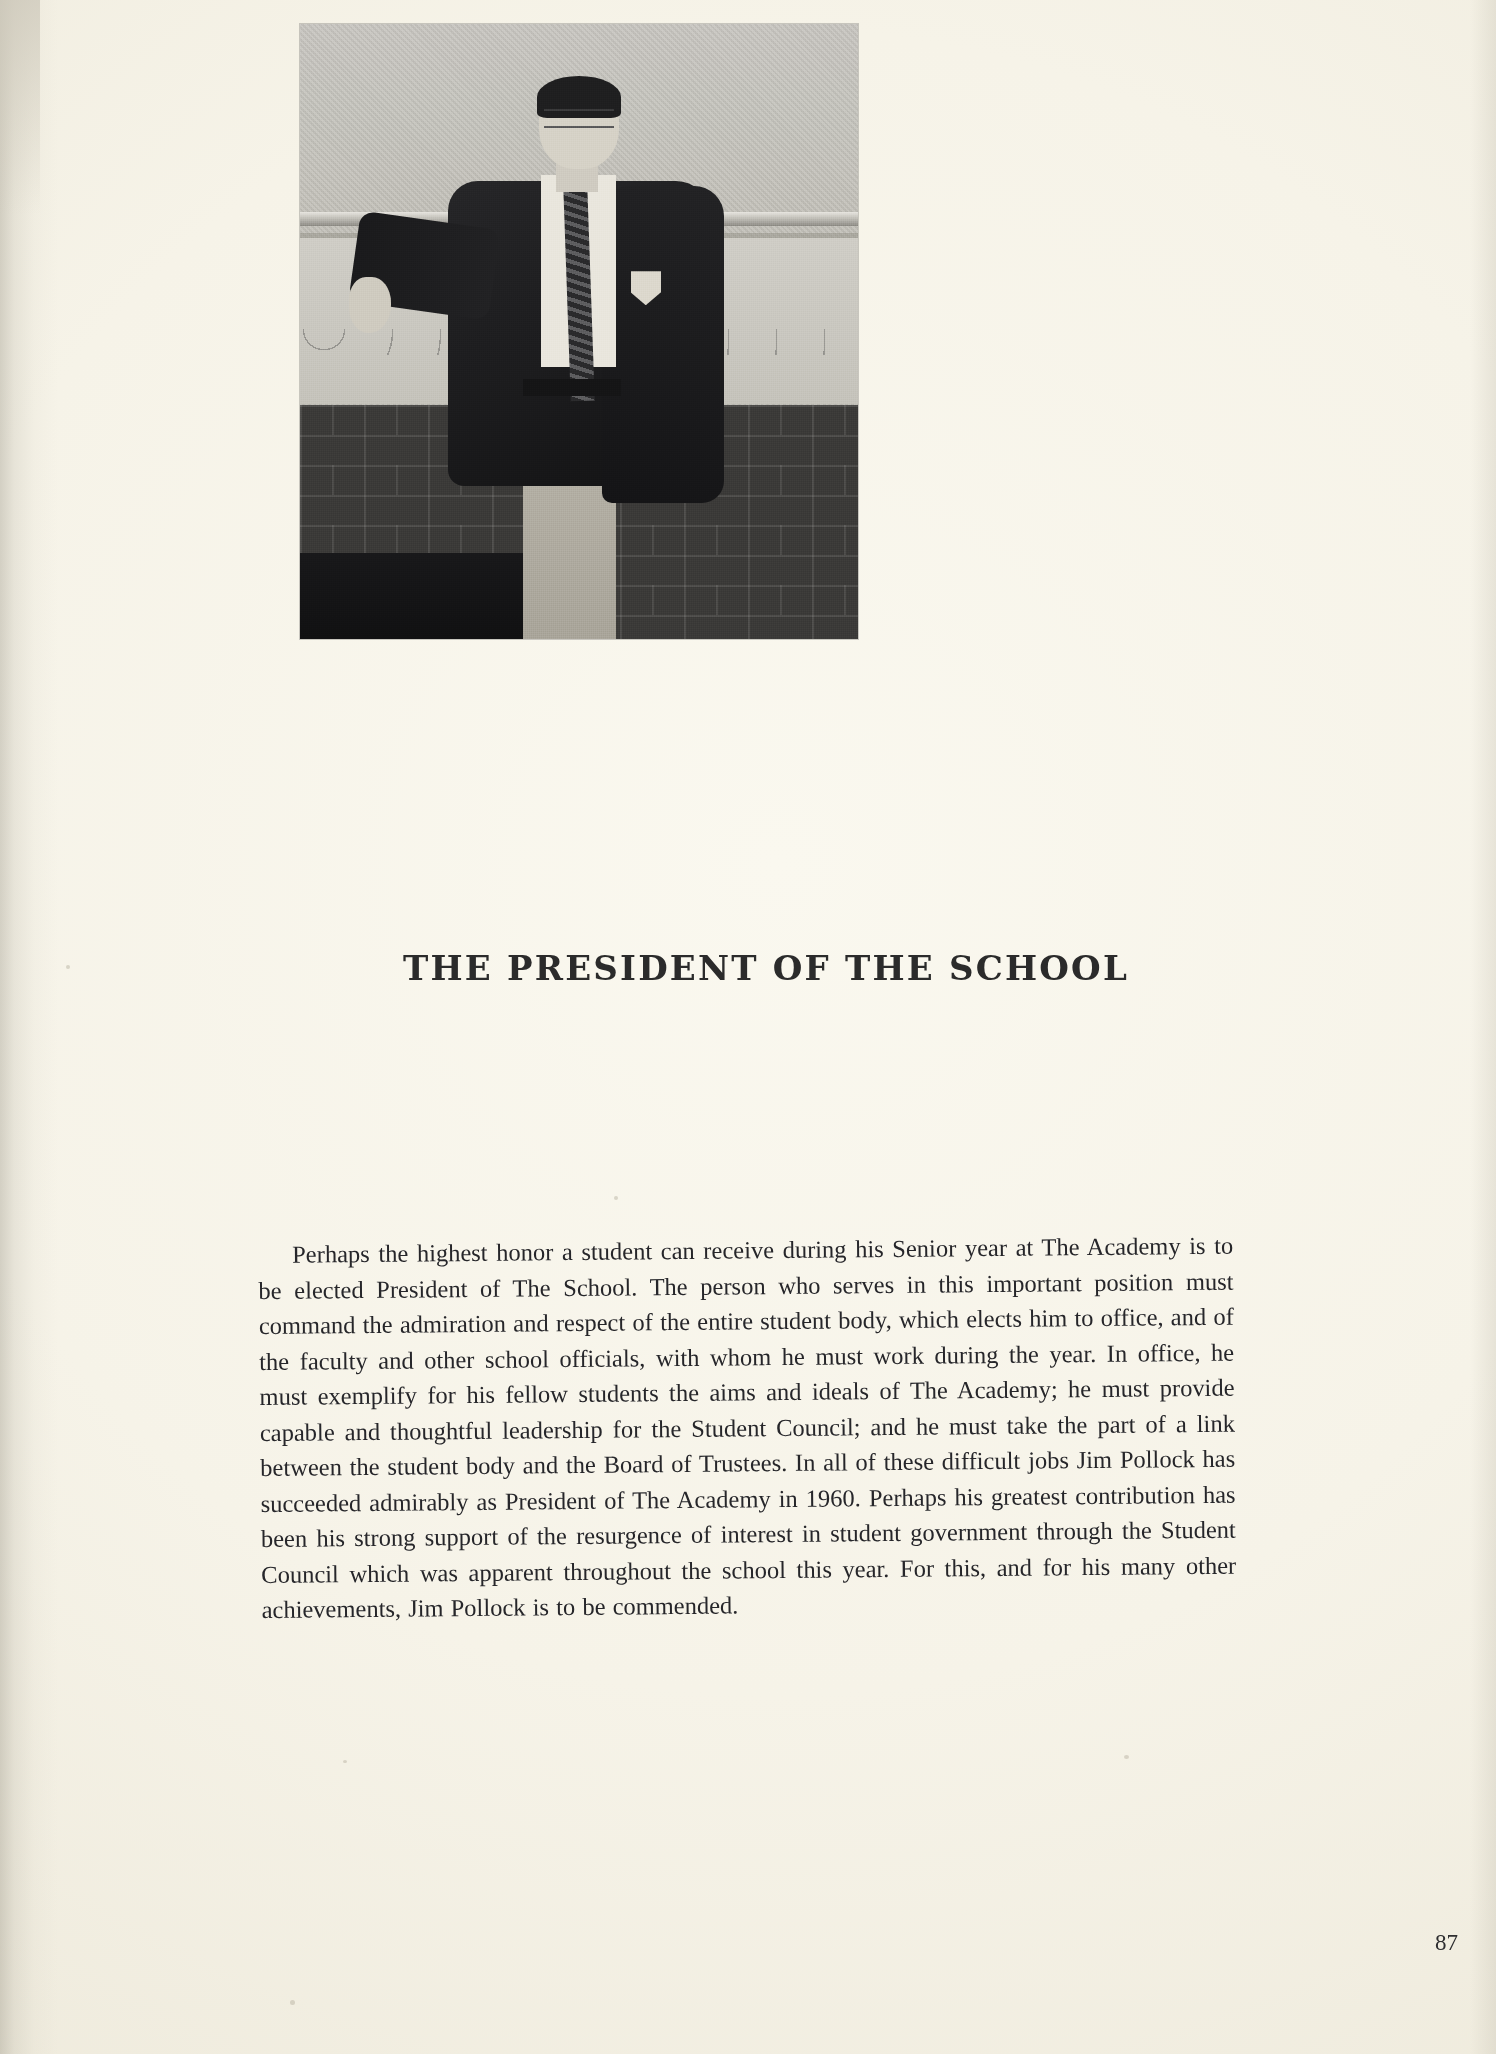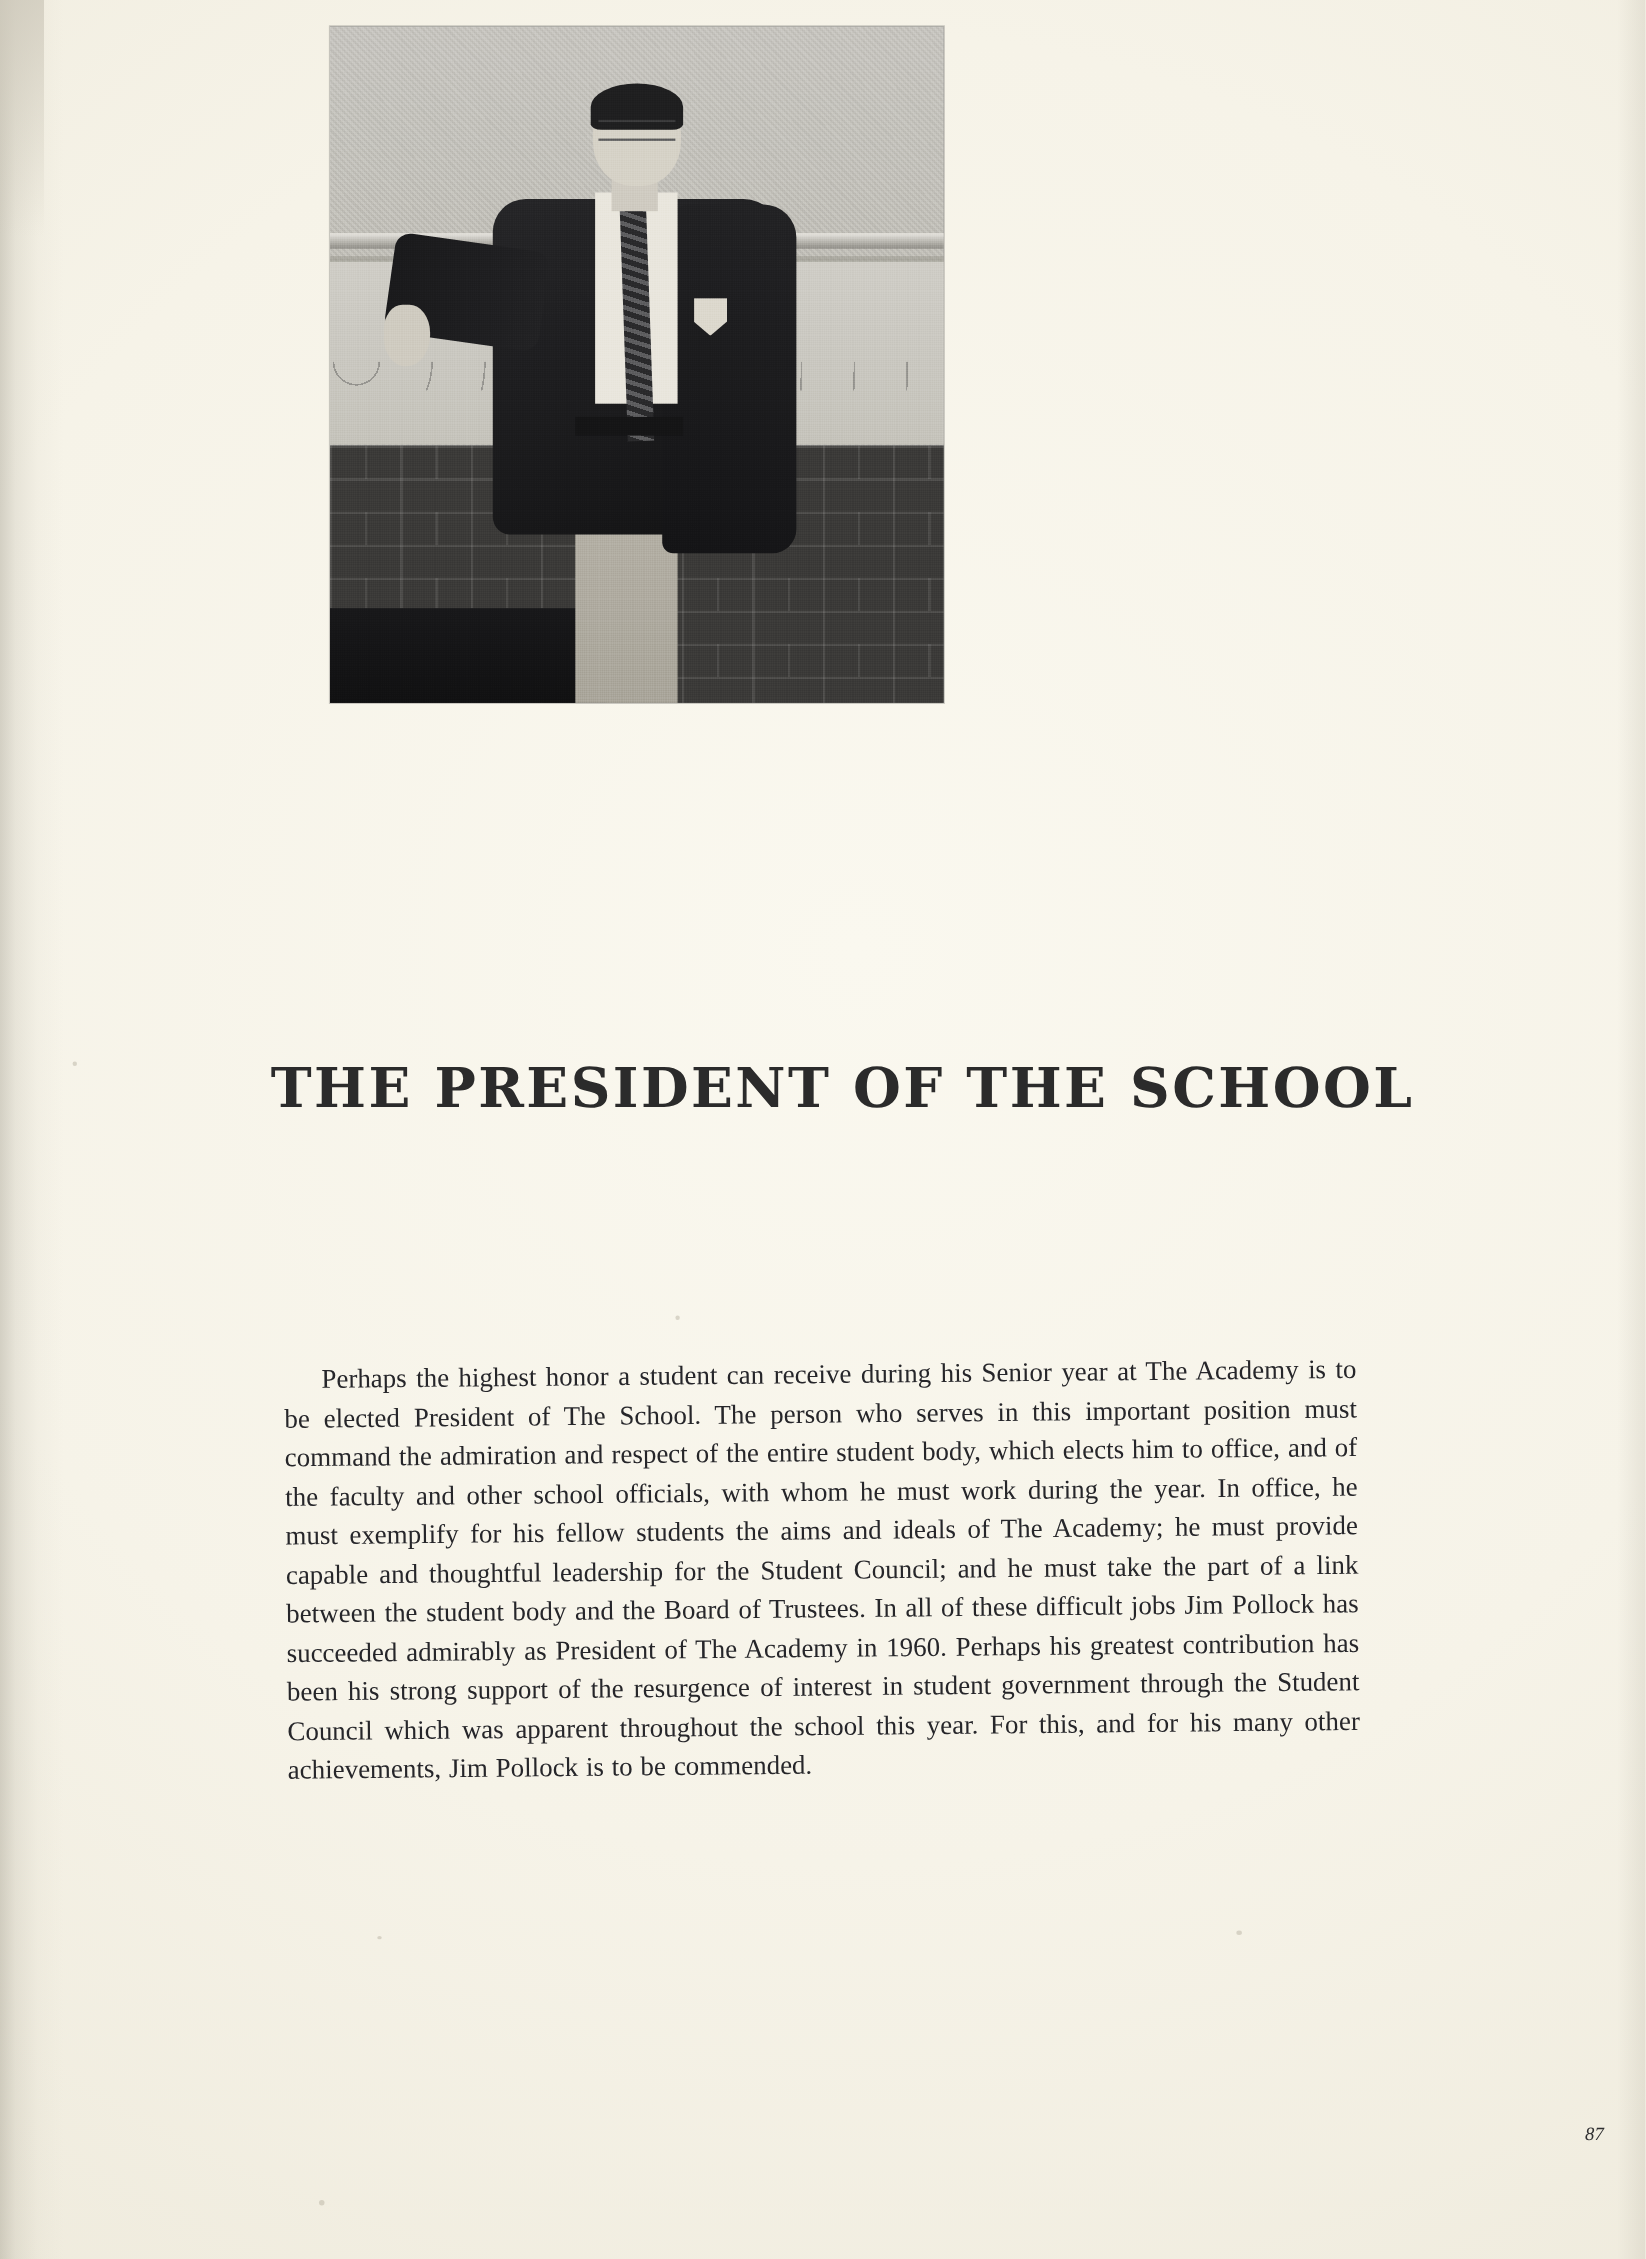--- a/index.html
+++ b/index.html
@@ -245,21 +245,21 @@
   }
 
   
   .heading {
     position: absolute;
     left: 0; right: 0;
     top: 925px;
     text-align: center;
     font-family: "DejaVu Serif", "Liberation Serif", serif;
     font-weight: 700;
-    font-size: 50px;
+    font-size: 34px;
     letter-spacing: 2.2px;
     color: #2b2b2b;
     padding-left: 36px;
   }
 
   
   .body-copy {
     position: absolute;
     left: 258px;
     top: 1212px;
@@ -272,24 +272,23 @@
     transform: rotate(-0.55deg);
     transform-origin: left top;
     word-spacing: 1px;
   }
 
   
   .page-number {
     position: absolute;
     right: 38px;
     top: 1930px;
-    font-size: 17px;
+    font-size: 23px;
     color: #2e2e30;
     font-family: "Liberation Serif", serif;
-    font-style: italic;
   }
 
   
   .speck { position: absolute; background: #b9b3a3; border-radius: 50%; opacity: .5; }
 </style>
 </head>
 <body>
 
 <div class="page">
 

